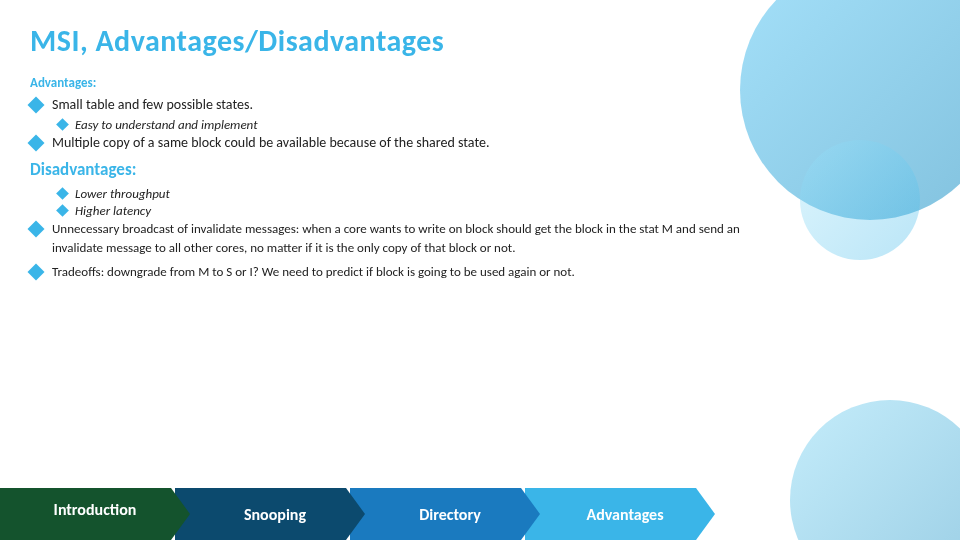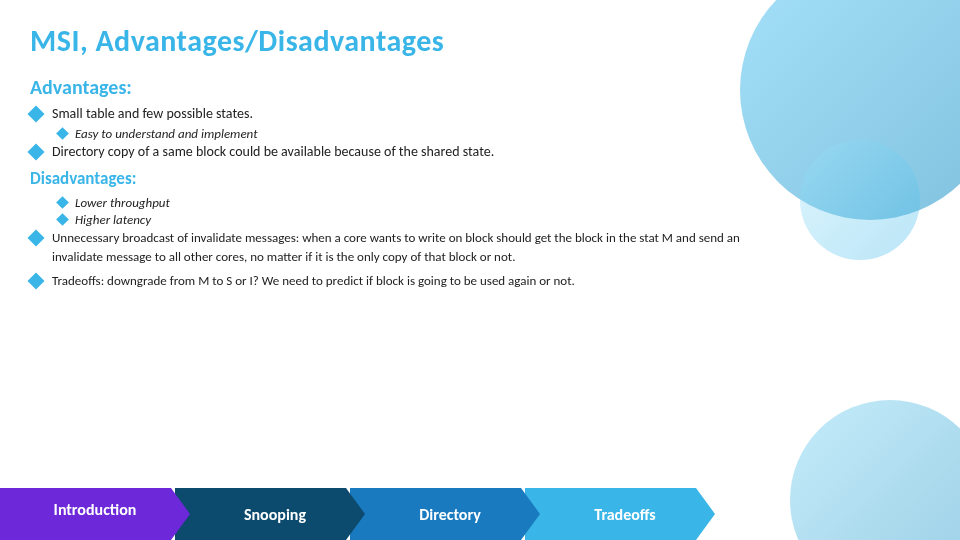--- a/index.html
+++ b/index.html
@@ -66,21 +66,21 @@
 
     .title {
       font-size: 30px;
       font-weight: 700;
       color: #3ab5e8;
       margin-bottom: 16px;
       letter-spacing: 0.5px;
     }
 
     .section-label {
-      font-size: 20px;
+      font-size: 13px;
       font-weight: 700;
       color: #3ab5e8;
       margin-bottom: 6px;
     }
 
     .bullet-list {
       list-style: none;
       margin-bottom: 6px;
     }
 
@@ -163,21 +163,21 @@
       display: flex;
       align-items: center;
       justify-content: center;
       font-size: 16px;
       font-weight: 700;
       cursor: pointer;
       position: relative;
     }
 
     .nav-item-introduction {
-      background: #6d28d9;
+      background: #14532d;
       color: #ffffff;
       width: 190px;
       clip-path: polygon(0 0, 90% 0, 100% 50%, 90% 100%, 0 100%);
       padding: 0 20px 9px 20px;
       z-index: 3;
     }
 
     .nav-item-snooping {
       background: #0c4a6e;
       color: #ffffff;
@@ -230,21 +230,21 @@
         <span>Small table and few possible states.</span>
       </li>
       <ul class="sub-bullet-list">
         <li class="sub-bullet-item">
           <span class="diamond-small"></span>
           <span>Easy to understand and implement</span>
         </li>
       </ul>
       <li class="bullet-item">
         <span class="diamond"></span>
-        <span>Directory copy of a same block could be available because of the shared state.</span>
+        <span>Multiple copy of a same block could be available because of the shared state.</span>
       </li>
     </ul>
 
     <div class="disadvantages-label">Disadvantages:</div>
 
     <ul class="bullet-list">
       <ul class="sub-bullet-list">
         <li class="sub-bullet-item">
           <span class="diamond-small"></span>
           <span>Lower throughput</span>
@@ -269,16 +269,16 @@
     <div class="nav-item nav-item-introduction">
       <span>Introduction</span>
     </div>
     <div class="nav-item nav-item-snooping">
       <span>Snooping</span>
     </div>
     <div class="nav-item nav-item-directory">
       <span>Directory</span>
     </div>
     <div class="nav-item nav-item-conclusion">
-      <span>Tradeoffs</span>
+      <span>Advantages</span>
     </div>
   </div>
 </div>
 
 </body></html>

